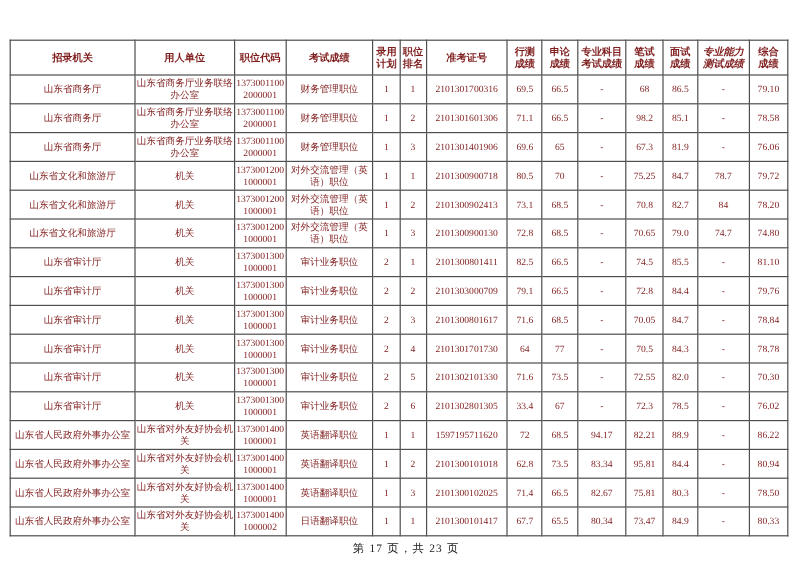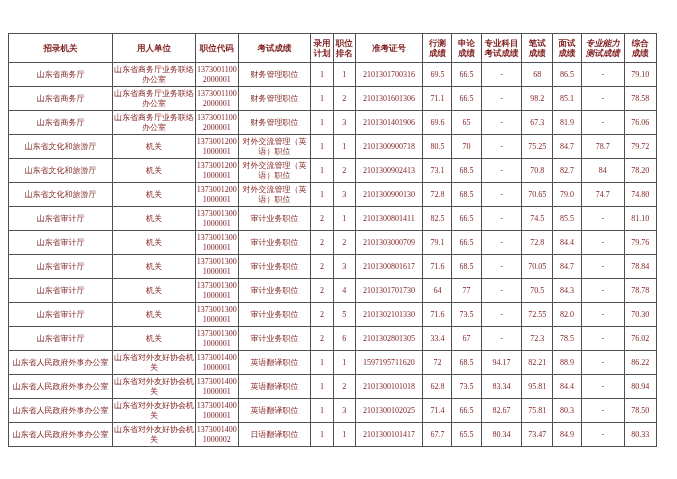--- a/index.html
+++ b/index.html
@@ -360,13 +360,14 @@
             <td>65.5</td>
             <td>80.34</td>
             <td>73.47</td>
             <td>84.9</td>
             <td>-</td>
             <td>80.33</td>
           </tr>
         </tbody>
     </table>
   </div>
+  <div class="footer">第 17 页，共 23 页</div>
 </div>
 
 </body></html>

